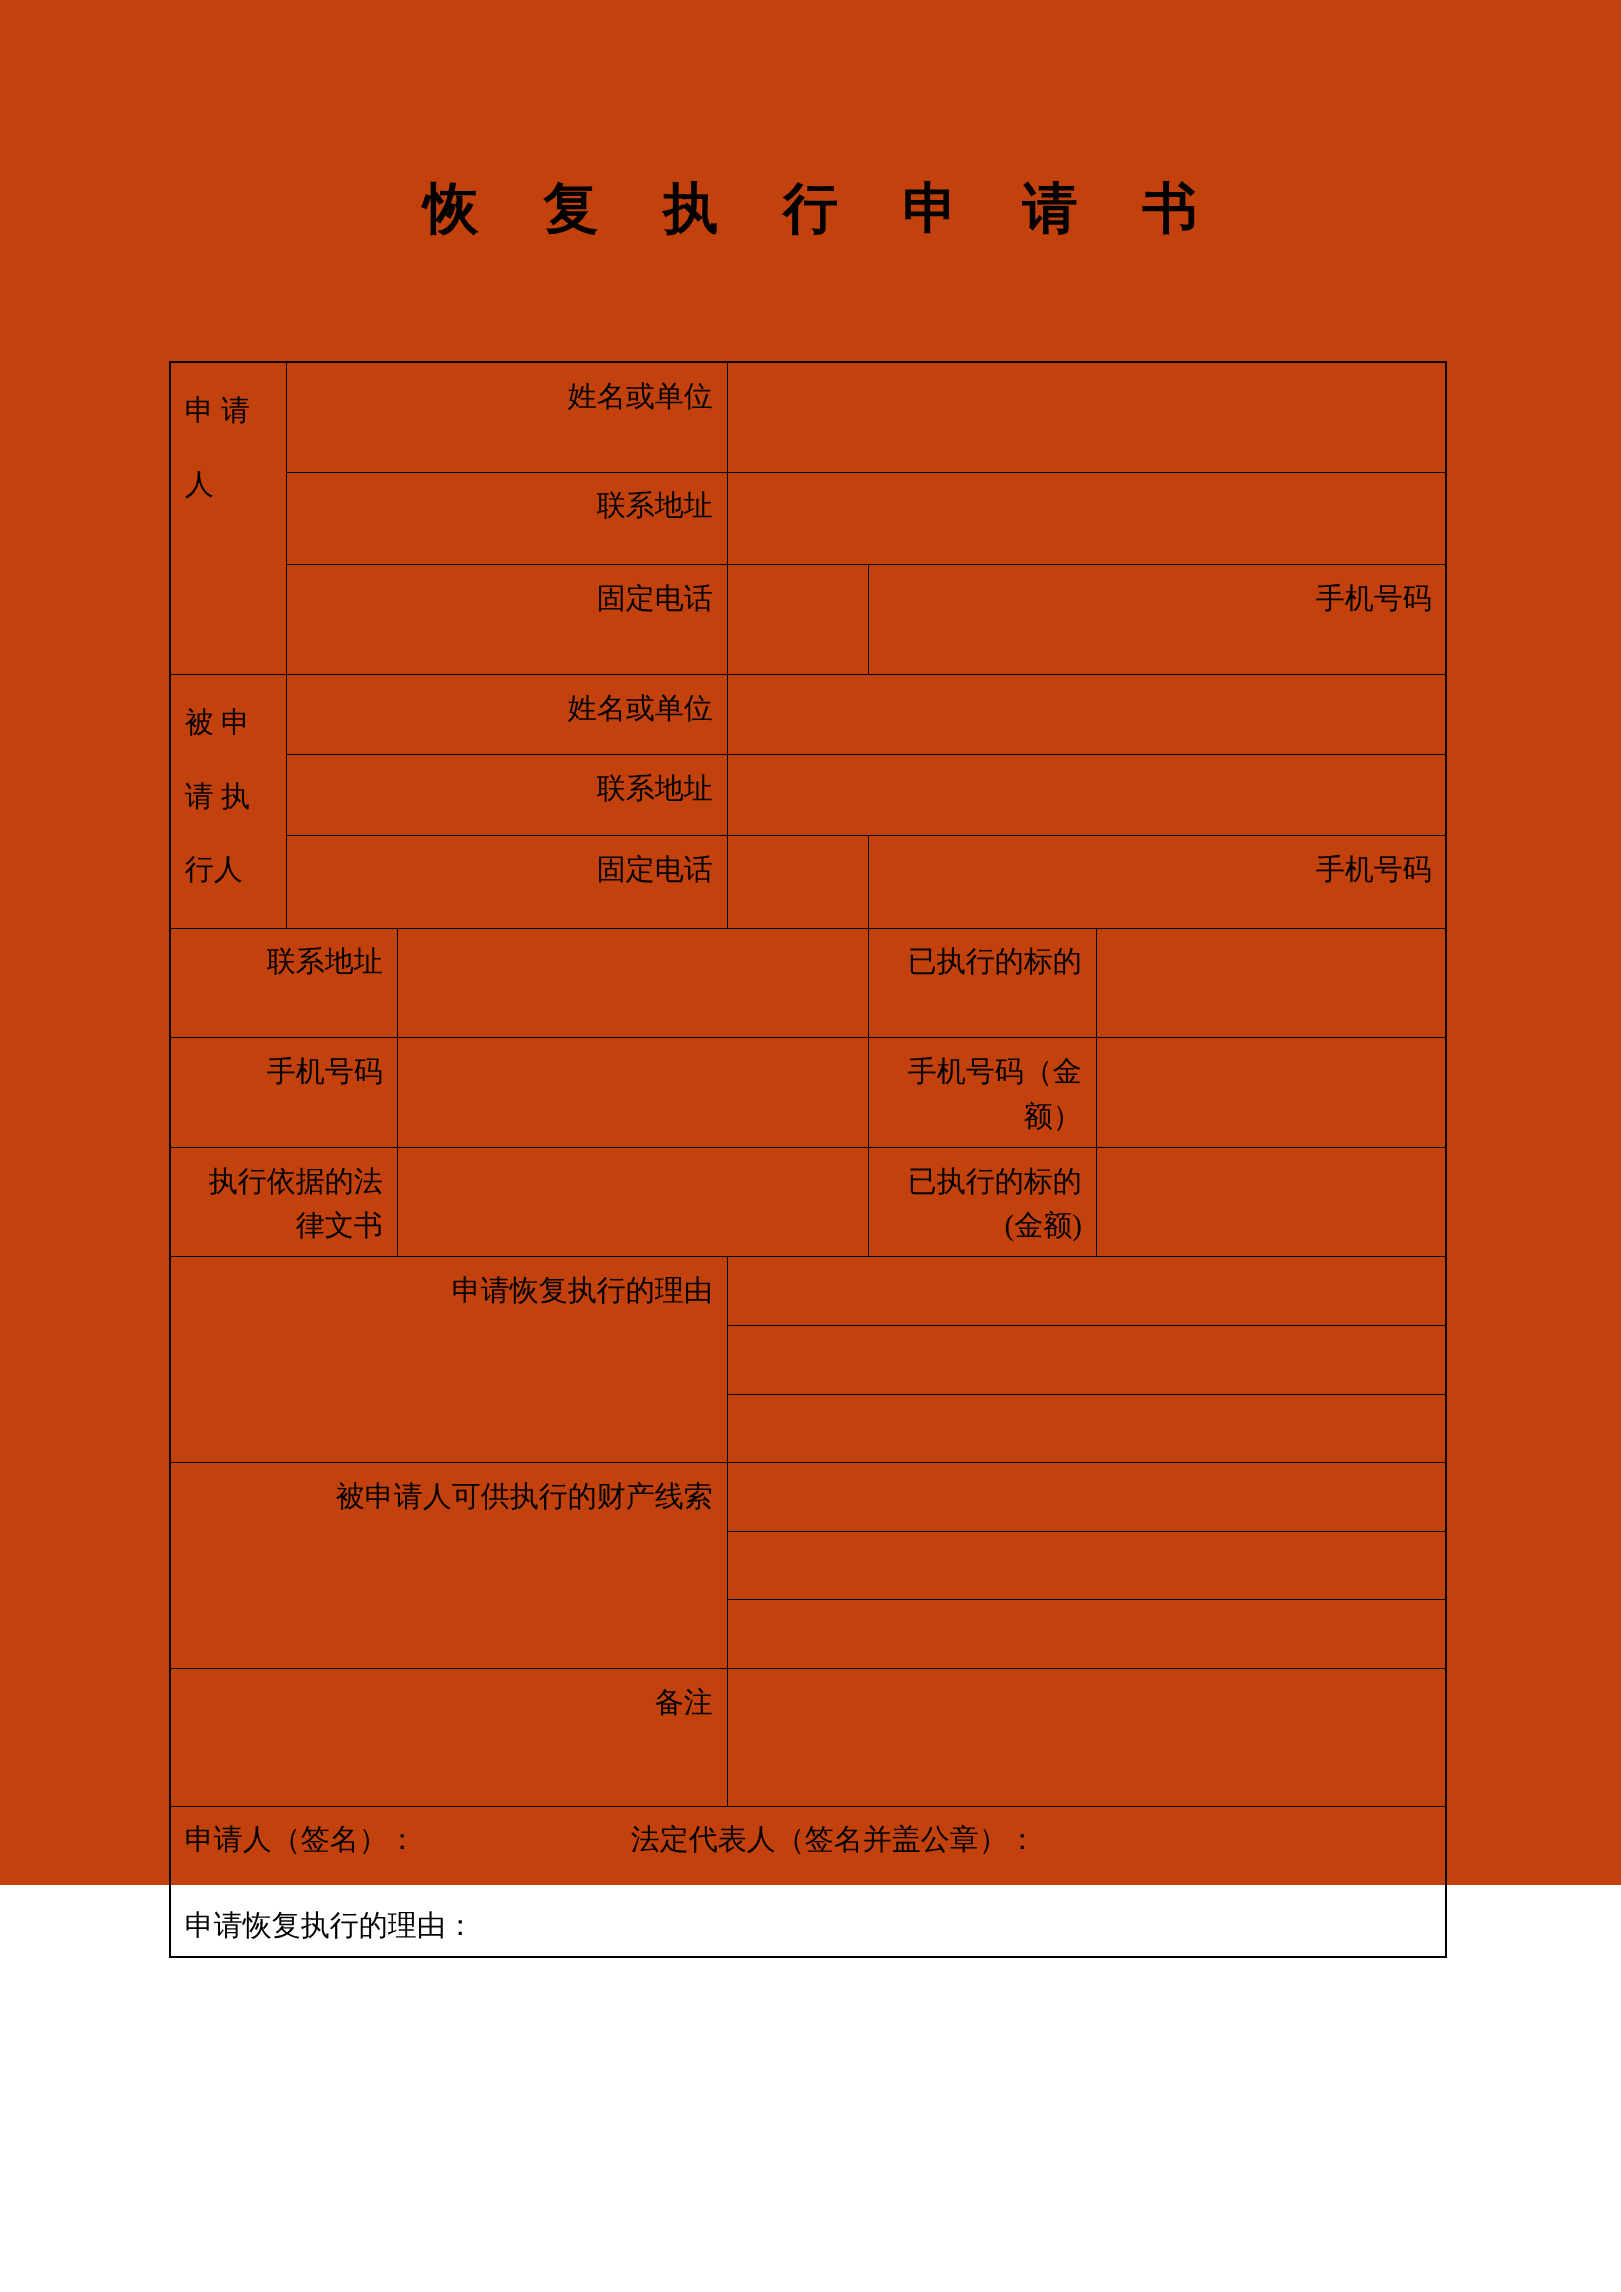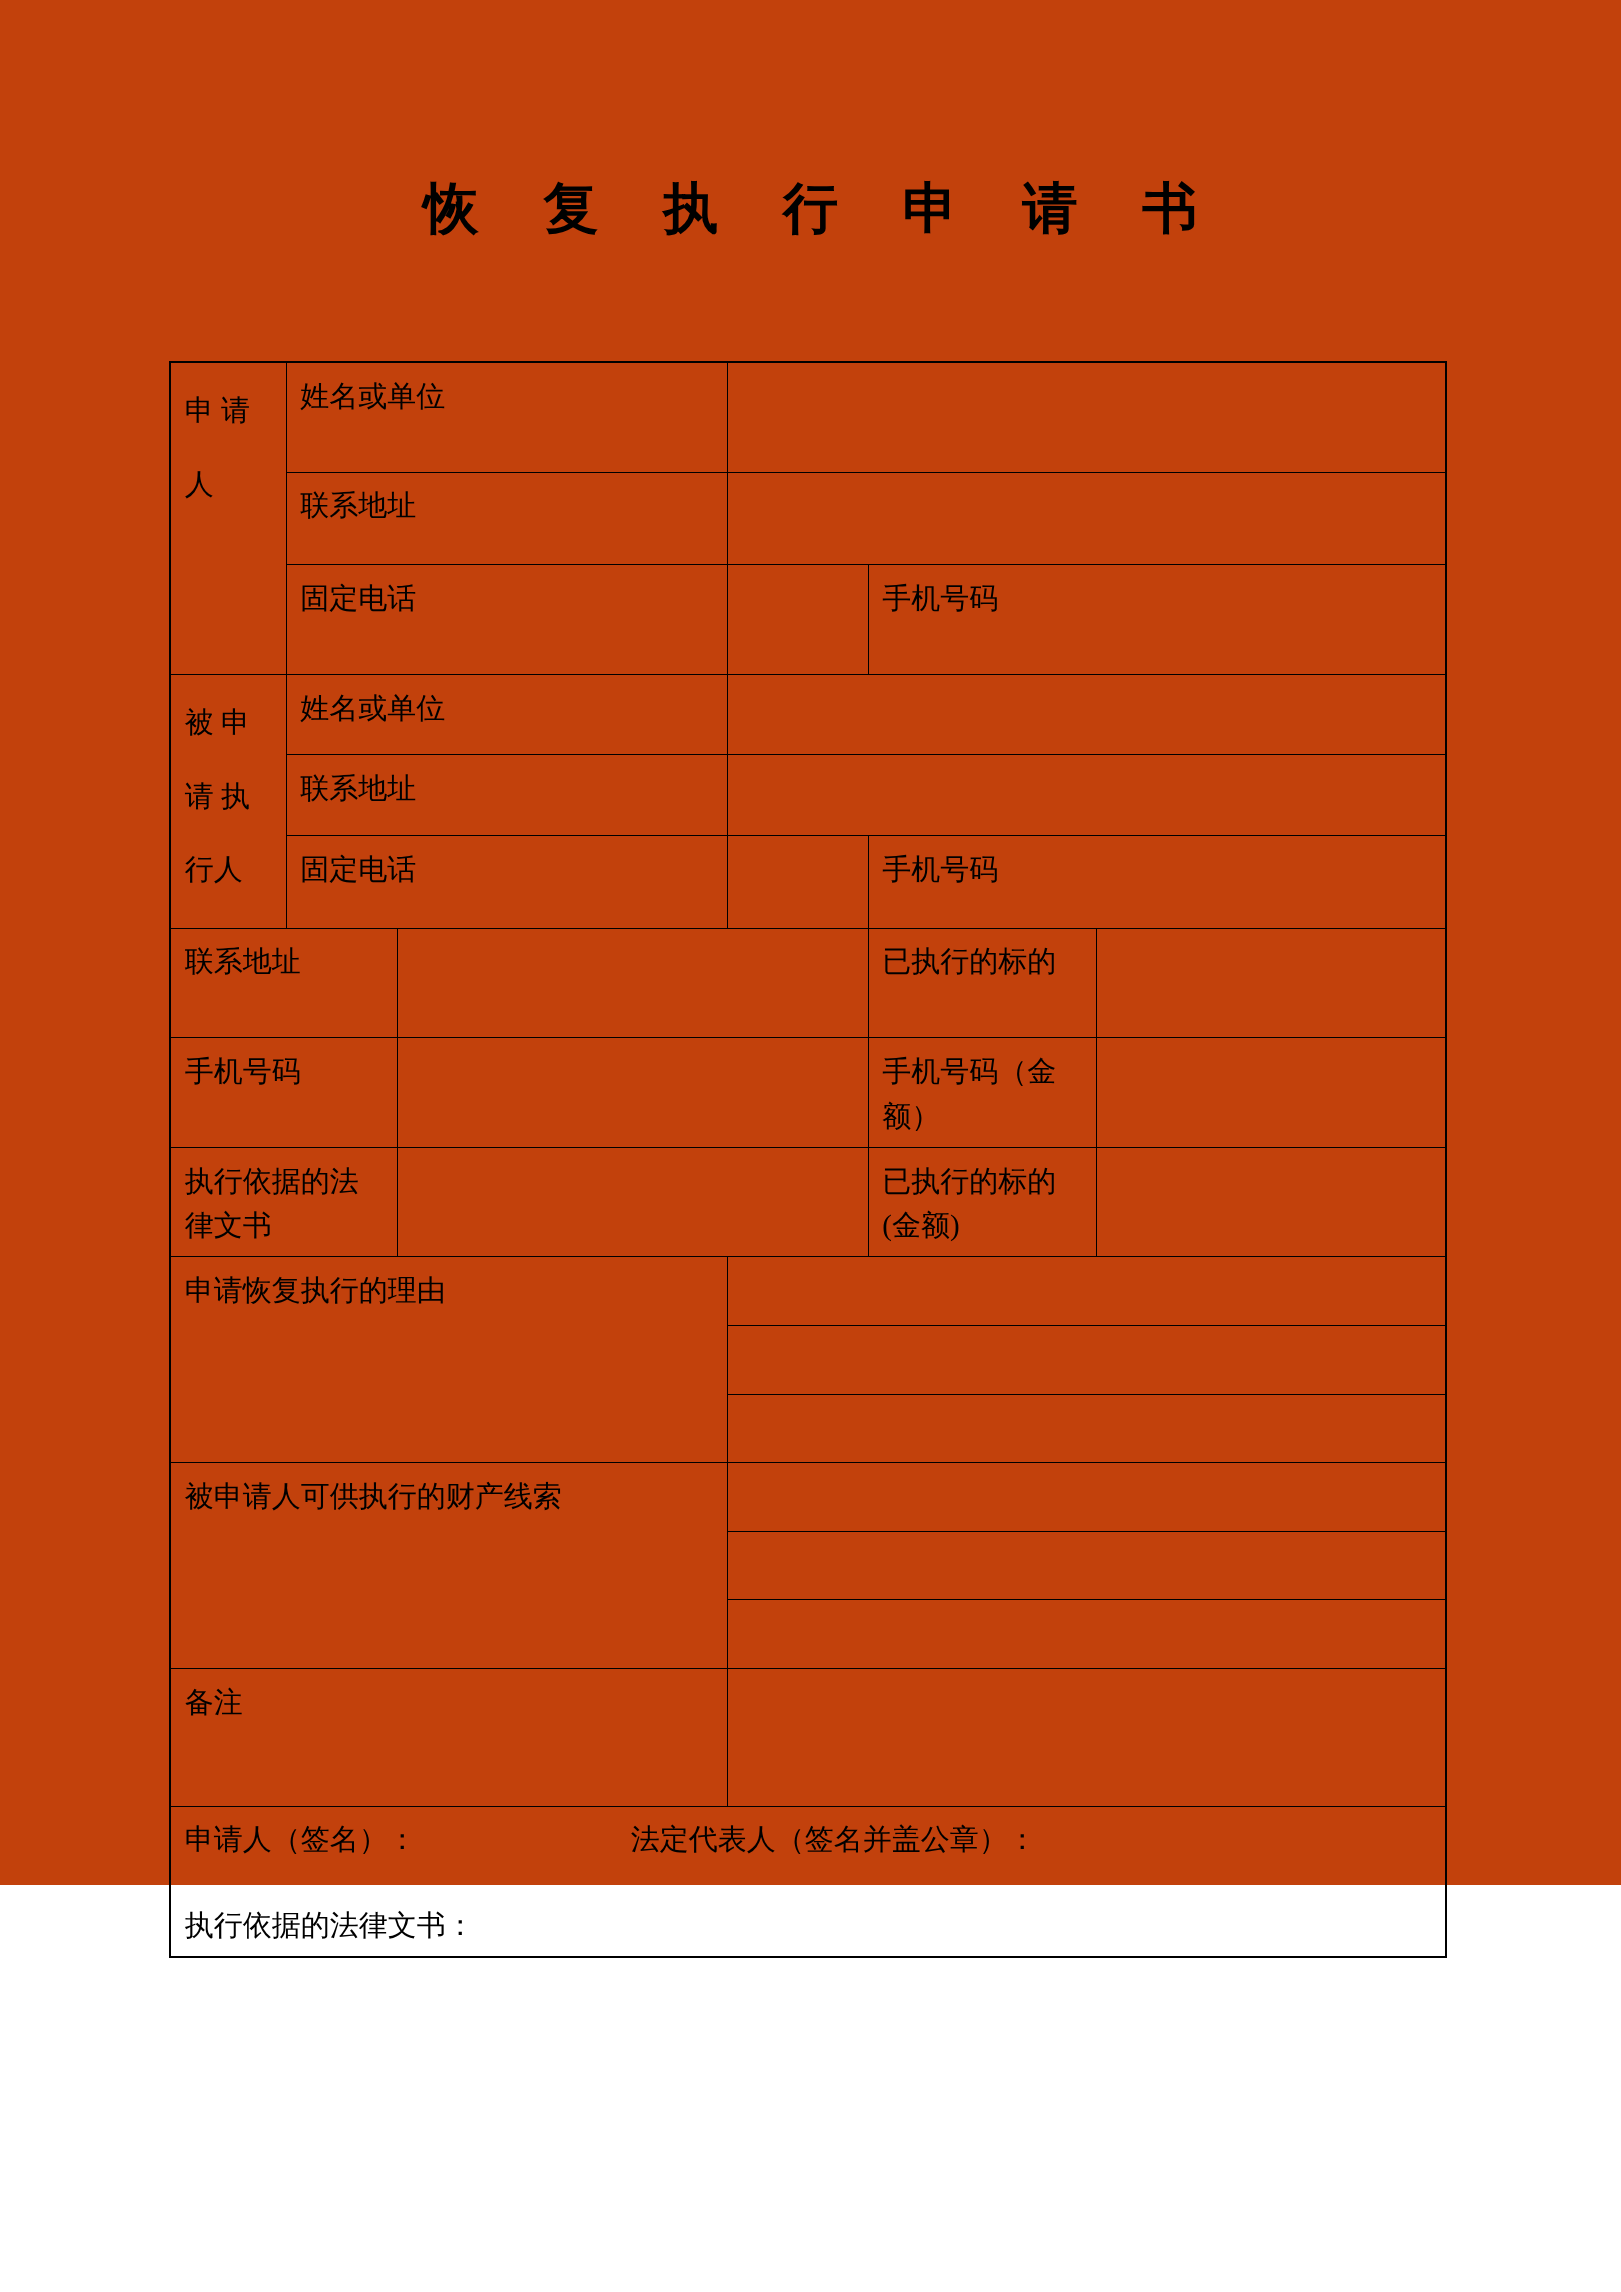--- a/index.html
+++ b/index.html
@@ -68,21 +68,21 @@
   .party-label {
     text-align: justify;
     text-align-last: justify;
     line-height: 2.55;
     padding-top: 13.7px;
     padding-left: 15.7px;
     padding-right: 21.6px;
   }
   .party-label span { display: inline-block; }
 
-  .lbl { white-space: normal; }
+  .lbl { white-space: normal; text-align: right; }
 
   
   .h-92  { height: 90px; }
   .h-74  { height: 73px; }
   .h-62  { height: 61px; }
   .h-50  { height: 49px; }
 
   
   .footer-cell {
     padding: 15.7px 17.6px 21.6px 17.6px;
@@ -202,20 +202,20 @@
       <td colspan="4" style="height:118px" class="lbl">备注</td>
       <td colspan="5" style="height:118px"></td>
     </tr>
 
     <tr>
       <td colspan="9" class="footer-cell">
         <div class="footer-line1">
           <div class="sig-applicant">申请人（签名）：</div>
           <div class="sig-legal-rep">法定代表人（签名并盖公章）：</div>
         </div>
-        <div class="footer-line2">执行依据的法律文书：</div>
+        <div class="footer-line2">申请恢复执行的理由：</div>
       </td>
     </tr>
 
   </tbody>
     </table>
 </div>
 
 
 </body></html>

